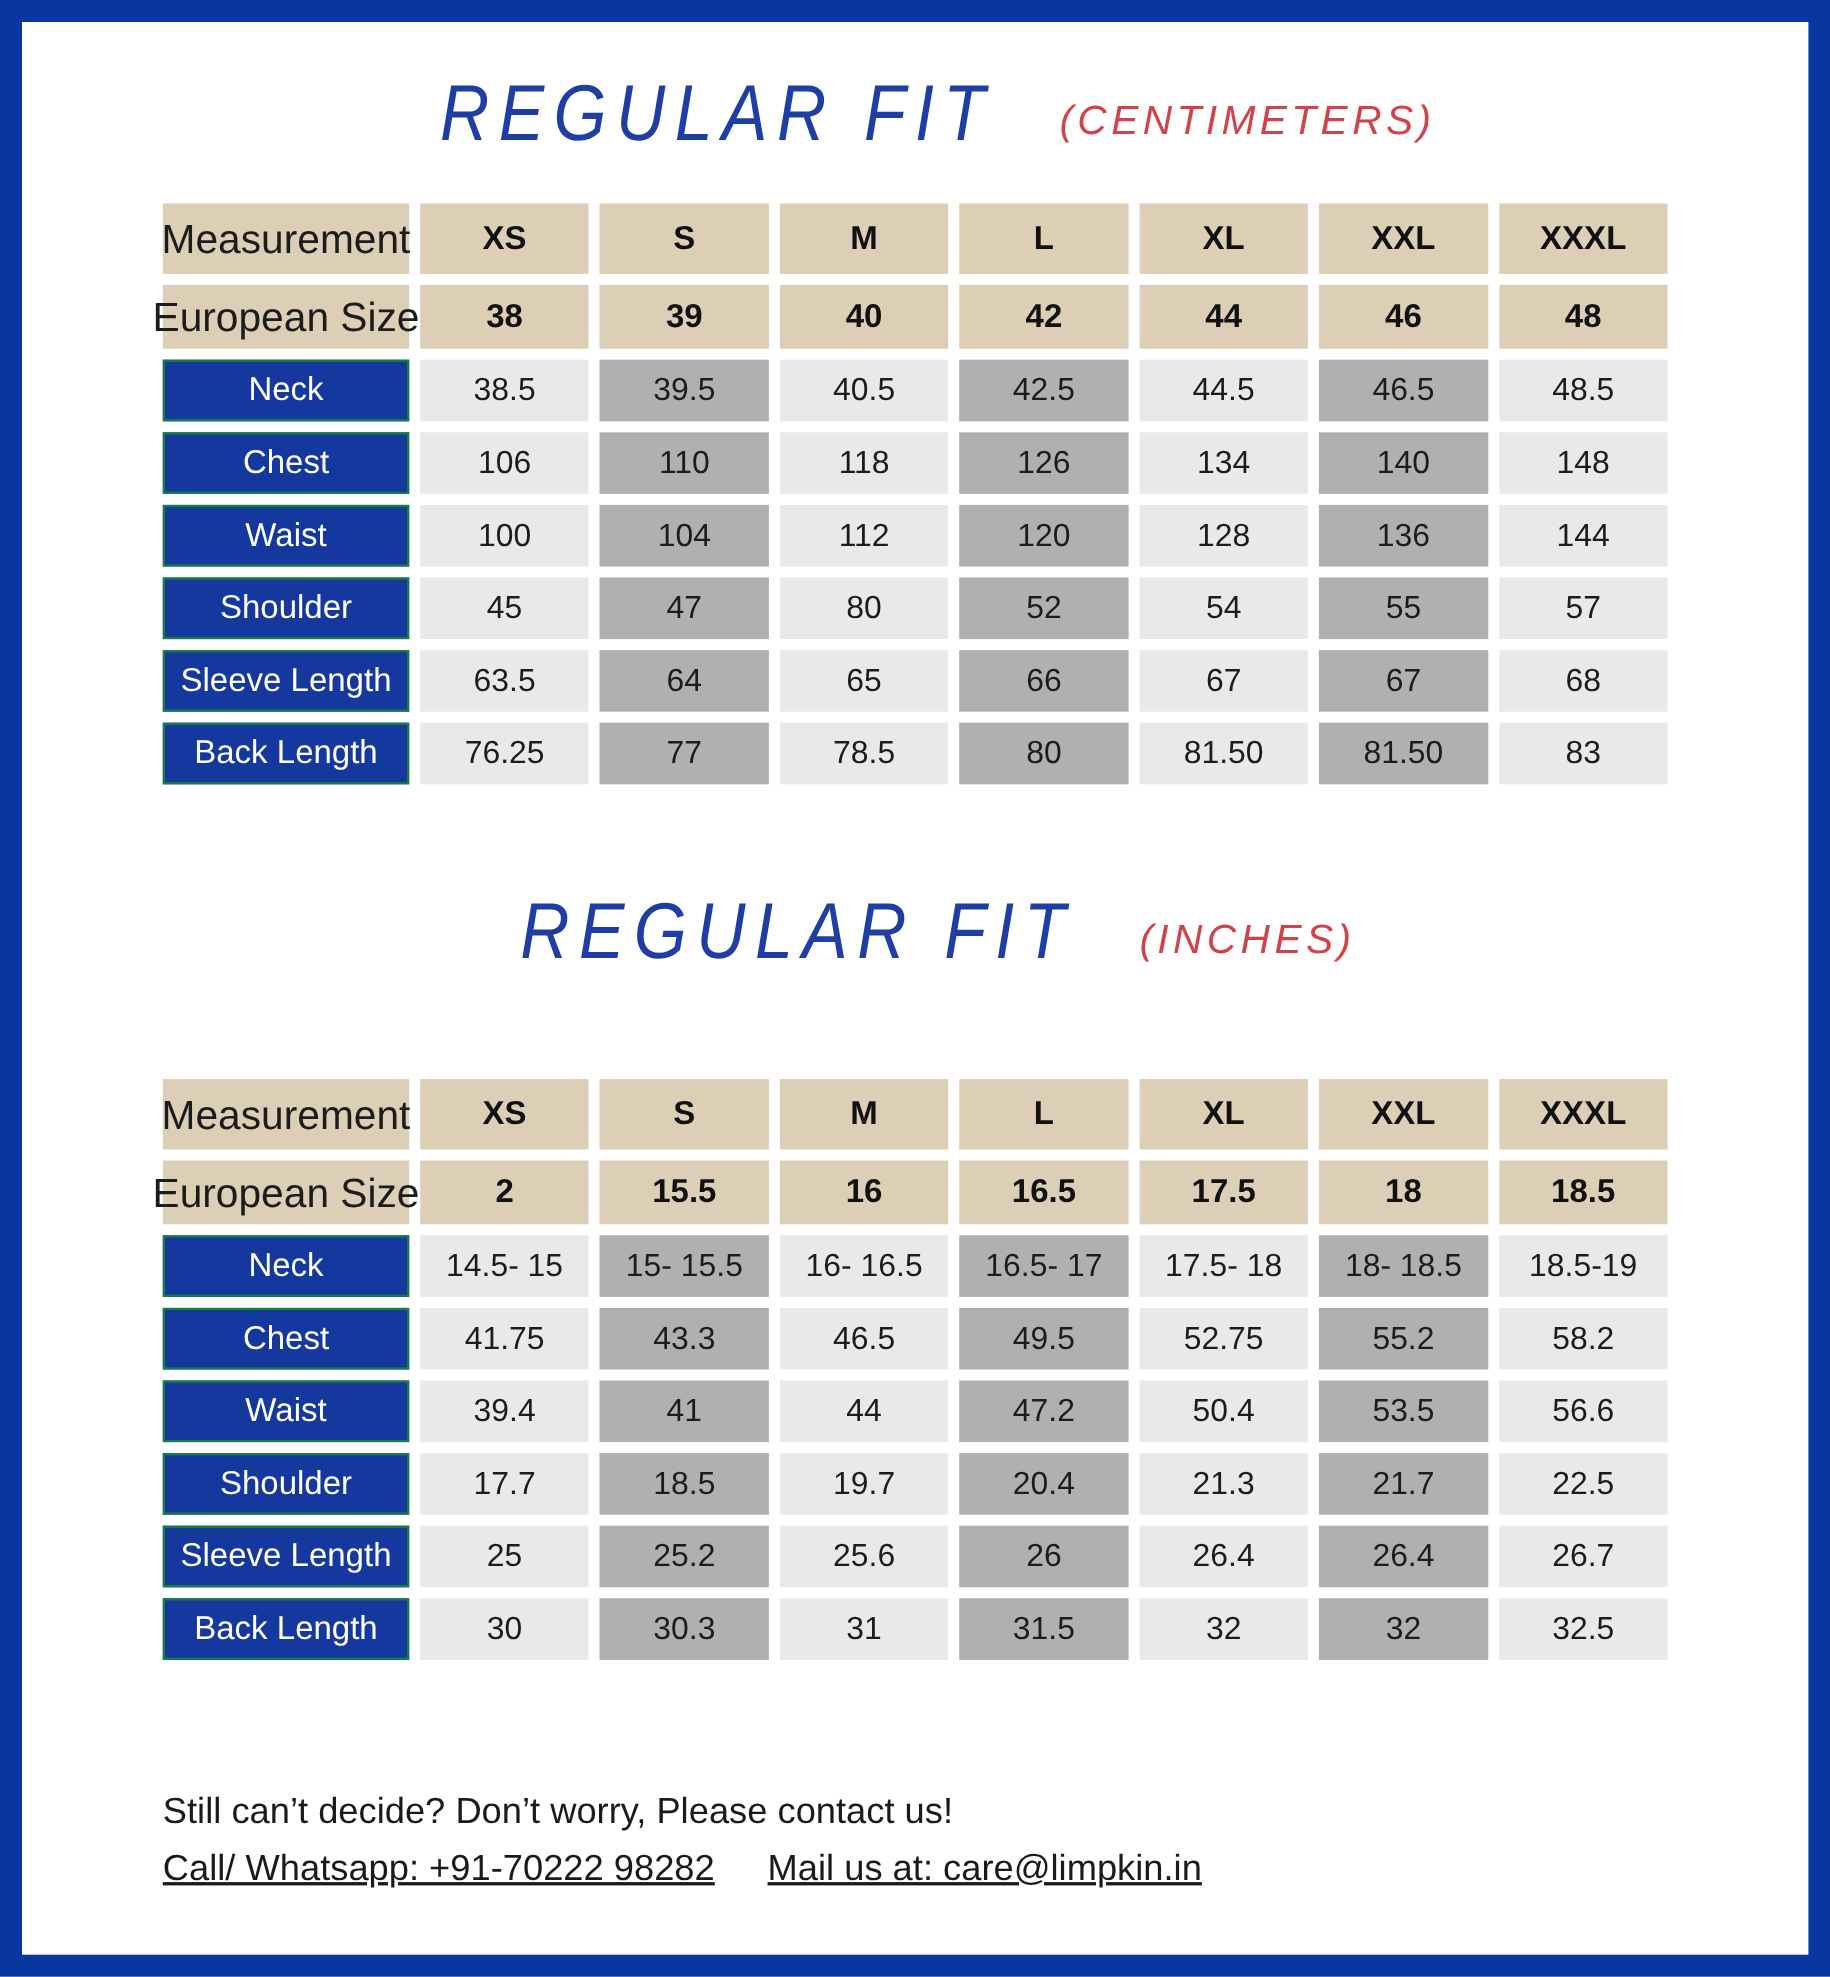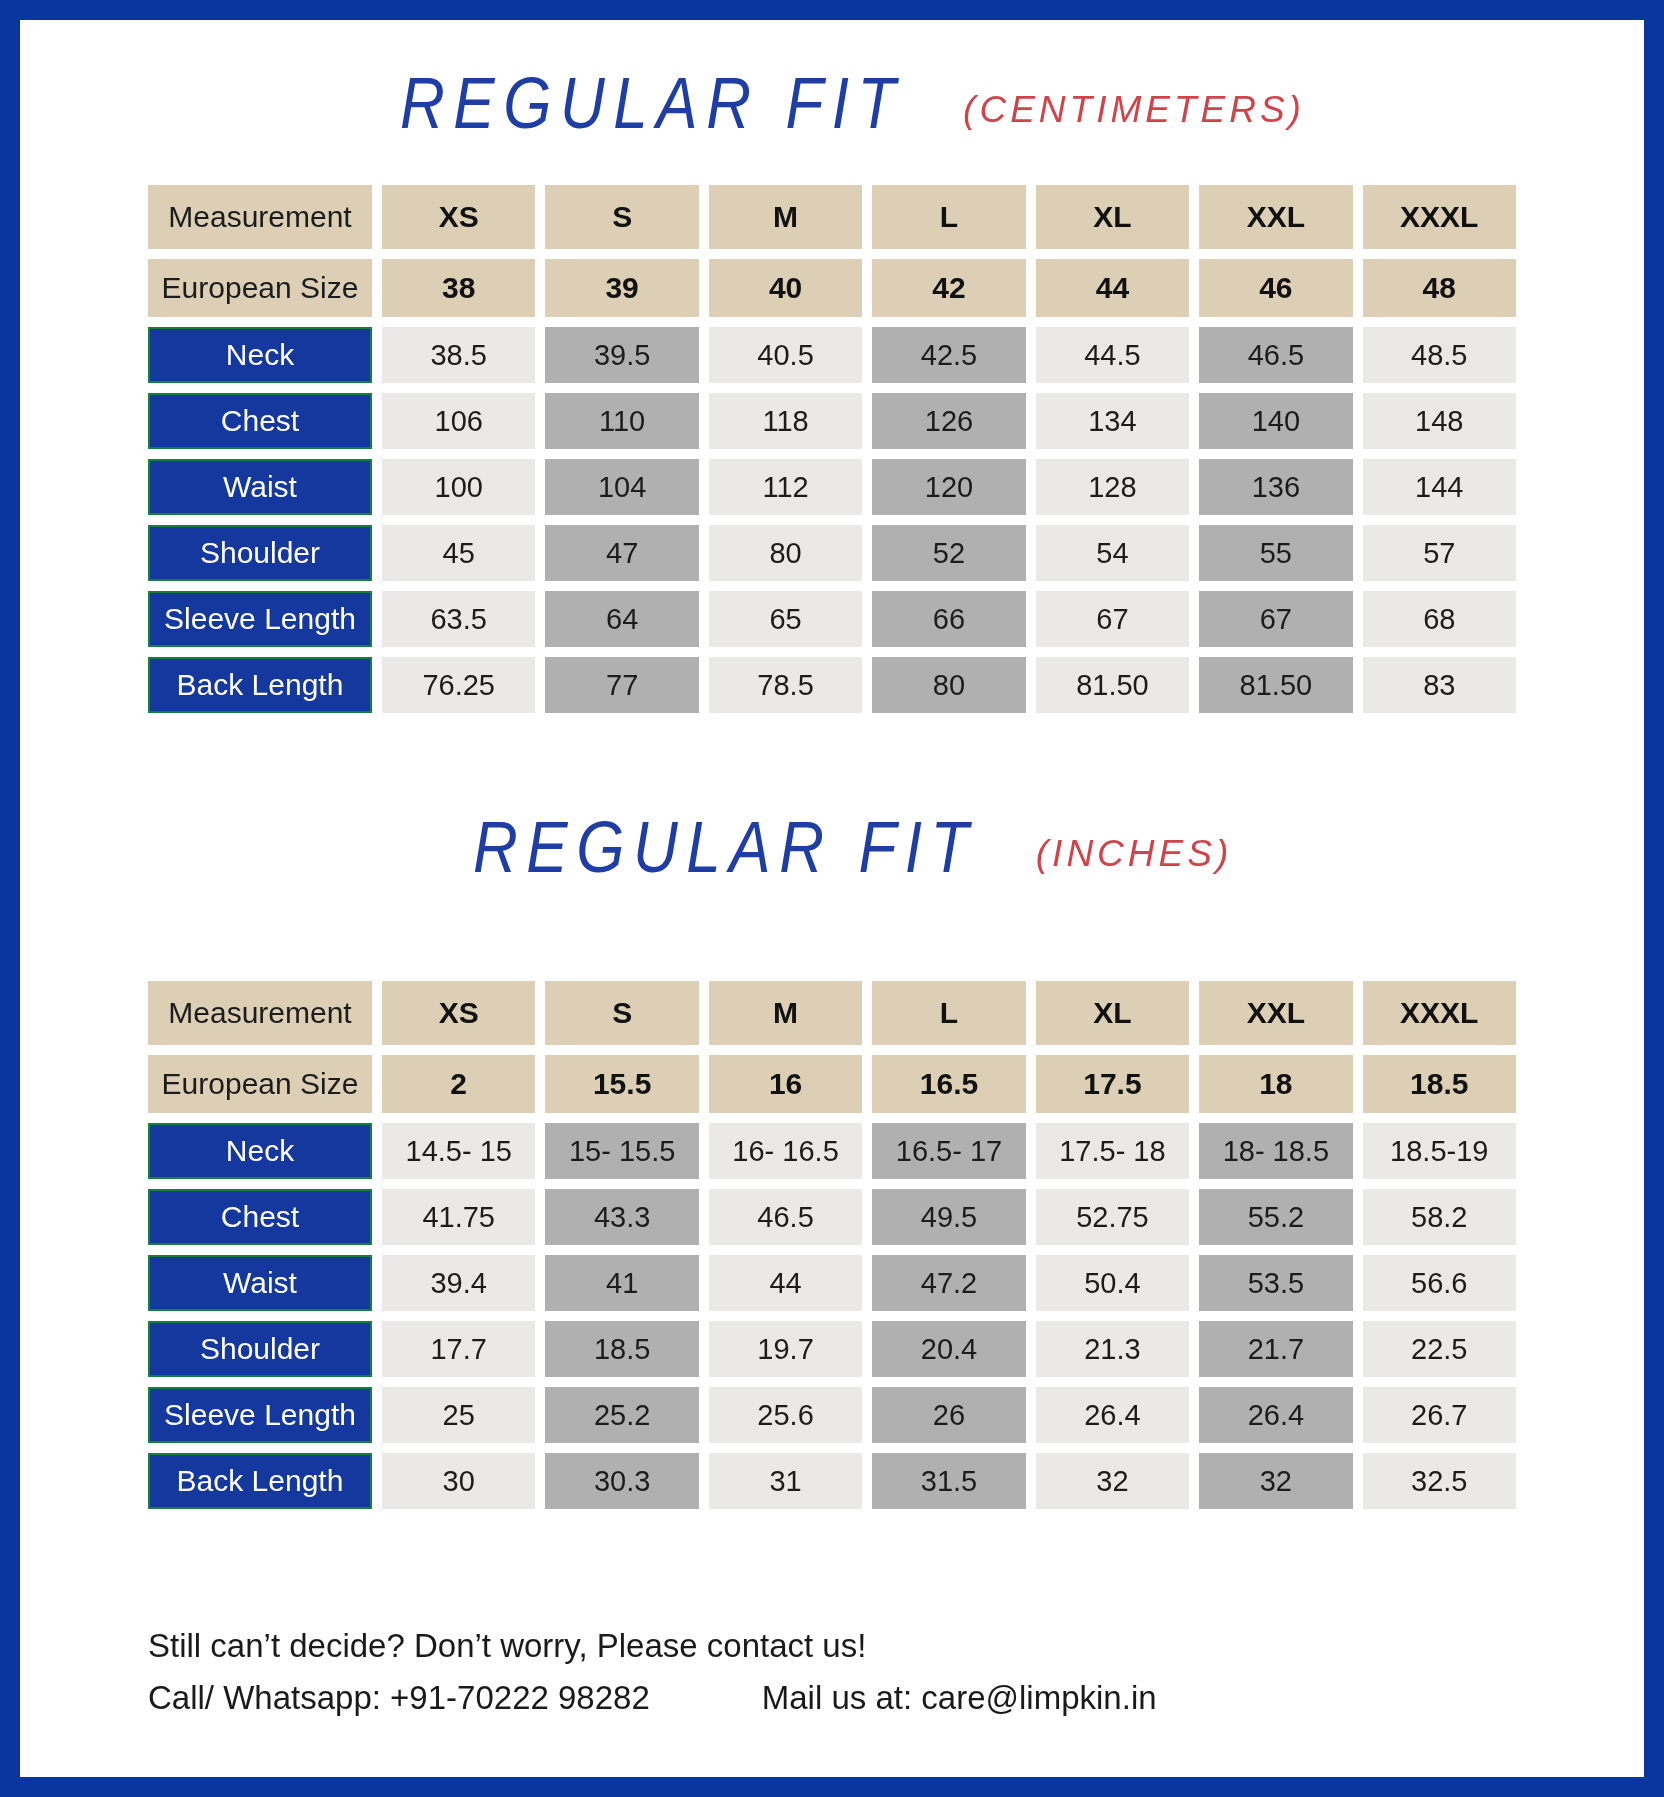--- a/index.html
+++ b/index.html
@@ -48,34 +48,34 @@
     display:flex;
     align-items:center;
     justify-content:center;
     font-size:29px;
     line-height:1;
     text-align:center;
     white-space:nowrap;
   }
   .cell.beige { background:#dccfb5; color:#1c1c1c; }
   .cell.hd { font-weight:700; font-size:30px; color:#111; }
-  .cell.label-col { font-size:30px; }
+  .cell.label-col { font-size:37px; }
   .cell.blue-label {
     background:#14389e;
     border:2px solid #15803d;
     color:#ffffff;
     font-size:30px;
   }
   .cell.light { background:#eae9e7; }
   .cell.dark  { background:#b0b0b0; }
 
   
   .footer { margin-top:118px; font-size:33px; color:#1a1a1a; }
   .footer-line1 { margin-bottom:14px; }
-  .footer-line2 { display:flex; gap:112px; }
+  .footer-line2 { display:flex; gap:48px;text-decoration:underline; }
 </style>
 </head>
 <body>
 
 <div class="content">
 
   <div class="title-block first">
     <span class="title-main">REGULAR FIT</span>
     <span class="title-unit">(CENTIMETERS)</span>
   </div>

